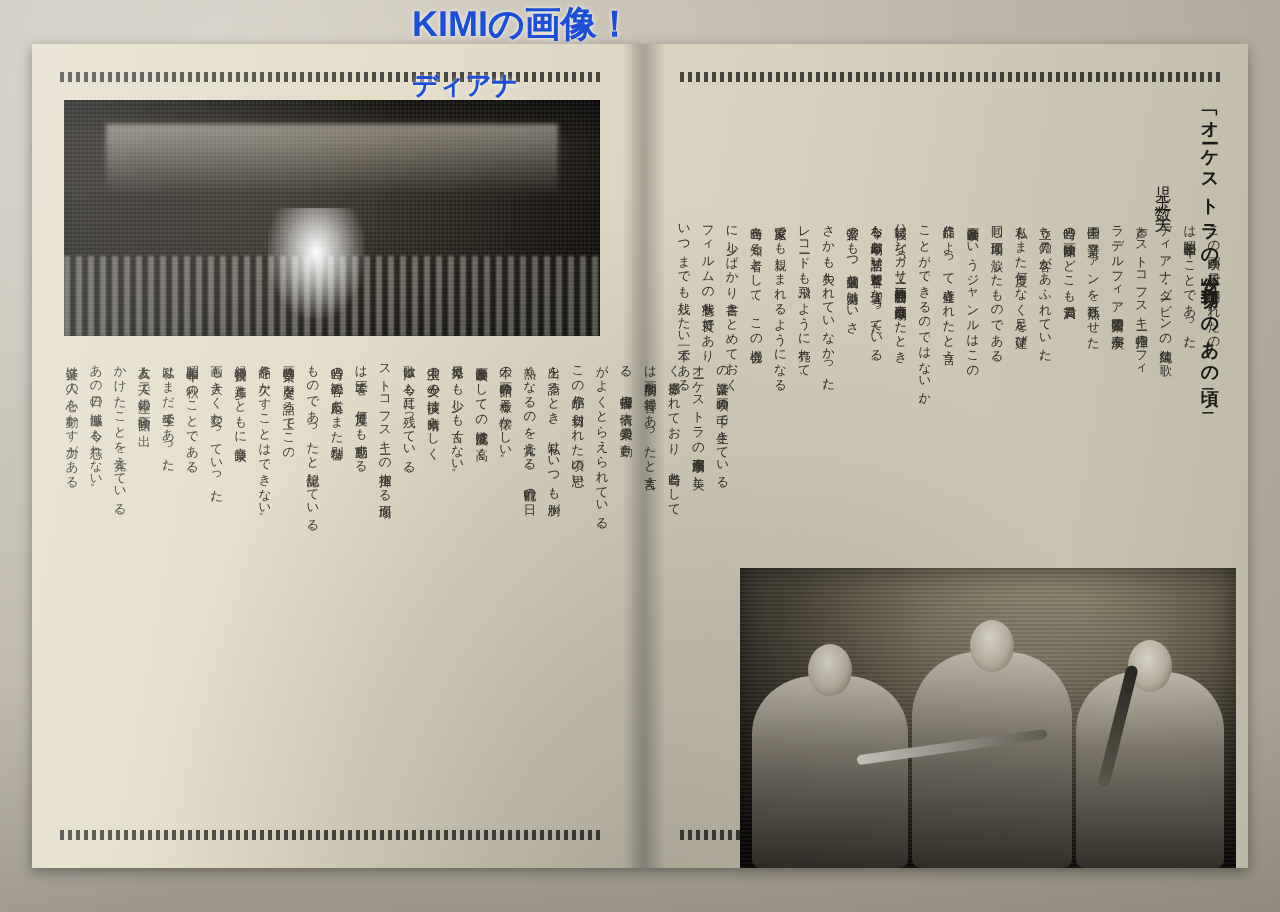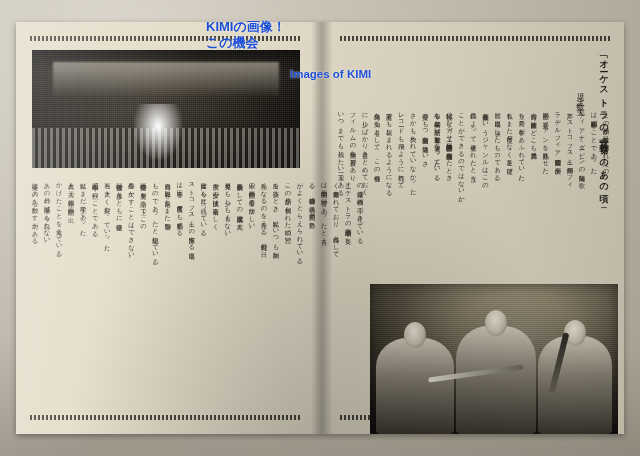--- a/index.html
+++ b/index.html
@@ -267,21 +267,21 @@
 
   
   .wm {
     position: absolute;
     color: #1d4ed8;
     font-family: "Liberation Sans", sans-serif;
     font-weight: bold;
     text-shadow: 0 0 2px rgba(255,255,255,0.9);
     pointer-events: none;
   }
-  .wm-jp1 { left: 206px; top: 18px;  font-size: 13px; }
+  .wm-jp1 { left: 206px; top: 0;  font-size: 18px; }
   .wm-jp2 { left: 206px; top: 34px;  font-size: 13px; }
   .wm-en  { left: 290px; top: 66px;  font-size: 11.5px; line-height: 1.55; text-align: left; }
 </style>
 </head>
 <body>
 
 <div id="page">
 
   <div class="backdrop"></div>
 
@@ -377,18 +377,17 @@
       <div class="fig fig3">
           <span class="head"></span>
         </div>
       <div class="trombone"></div>
       <div class="clarinet"></div>
     </div>
 
   </div>
 
   <div class="wm wm-jp1">KIMIの画像！</div>
-  <div class="wm wm-jp2">この機会</div>
+  <div class="wm wm-jp2">ディアナ</div>
   <div class="wm wm-en" id="wm-en">
-      <div>Images of KIMI</div>
     </div>
 
 </div>
 
 </body></html>

